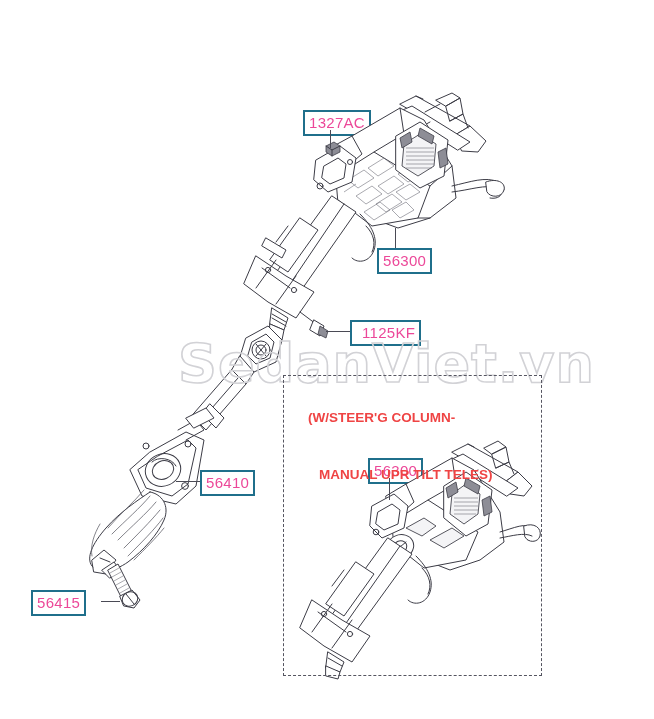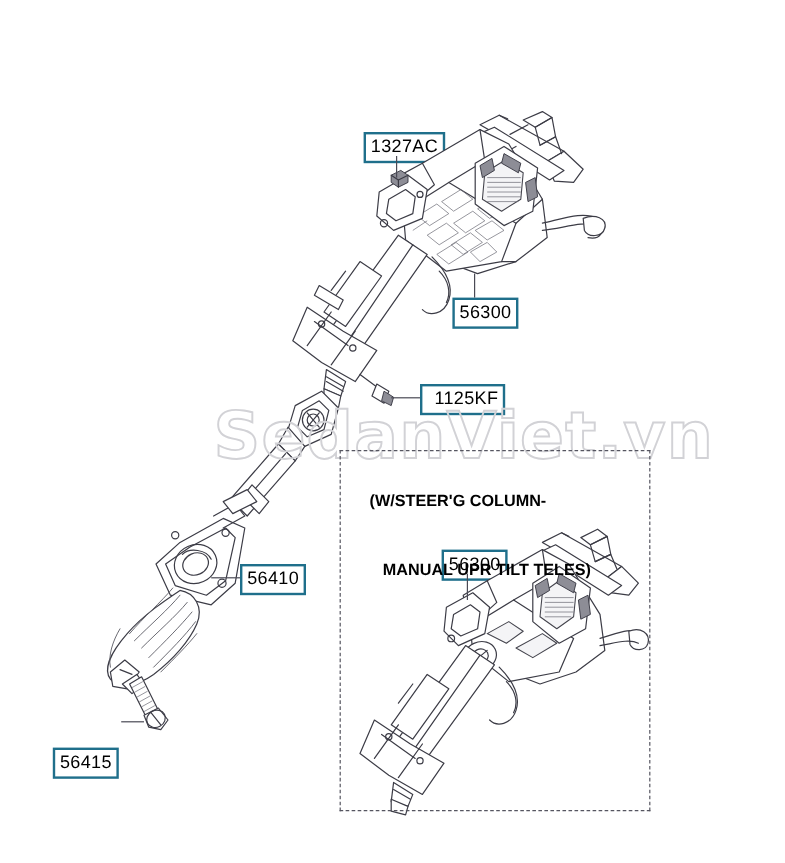--- a/index.html
+++ b/index.html
@@ -24,21 +24,21 @@
   
   .wm-text{
     font-family:"DejaVu Sans", sans-serif;
     font-size:54px;font-weight:700;letter-spacing:1px;
     fill:none;stroke:#d2d2d6;stroke-width:1.6;
   }
   .callout-box{
     position:absolute;
     background:#ffffff;
     border:2px solid #1f6f8b;
-    color:#000000;
+    color:#ec4899;
     font-family:"Liberation Sans", sans-serif;
     font-size:15px;
     font-weight:400;
     letter-spacing:0.3px;
     line-height:1;
     padding:3px 4px 4px 4px;
     white-space:nowrap;
     box-sizing:border-box;
   }
   .leader{position:absolute;background:#4a4a55;z-index:4;}
@@ -49,21 +49,21 @@
   #inset-panel{
     position:absolute;
     border:1px dashed #555560;
     box-sizing:border-box;
     z-index:2;
     background:transparent;
   }
   #inset-note{
     position:absolute;
     z-index:6;
-    color:#000000;
+    color:#ef4444;
     font-family:"Liberation Sans", sans-serif;
     font-size:13.5px;
     font-weight:700;
     line-height:19px;
     white-space:pre;
   }
   .note-l2{padding-left:26px;display:block;}
 </style>
 </head>
 <body>
@@ -326,17 +326,17 @@
   <div class="leader v" style="left:389px;top:478px;height:22px;"></div>
 
   <div class="callout-box" style="left:303px;top:110px;">1327AC</div>
 
   <div class="callout-box" style="left:377px;top:248px;">56300</div>
 
   <div class="callout-box" style="left:350px;top:320px;padding-left:10px;">1125KF</div>
 
   <div class="callout-box" style="left:200px;top:470px;text-align:center;">56410</div>
 
-  <div class="callout-box" style="left:44px;top:590px;margin-top:33px;">56415</div>
+  <div class="callout-box" style="left:31px;top:590px;">56415</div>
 
   <div class="callout-box" style="left:368px;top:458px;">56300</div>
 
 </div>
 
 </body></html>

